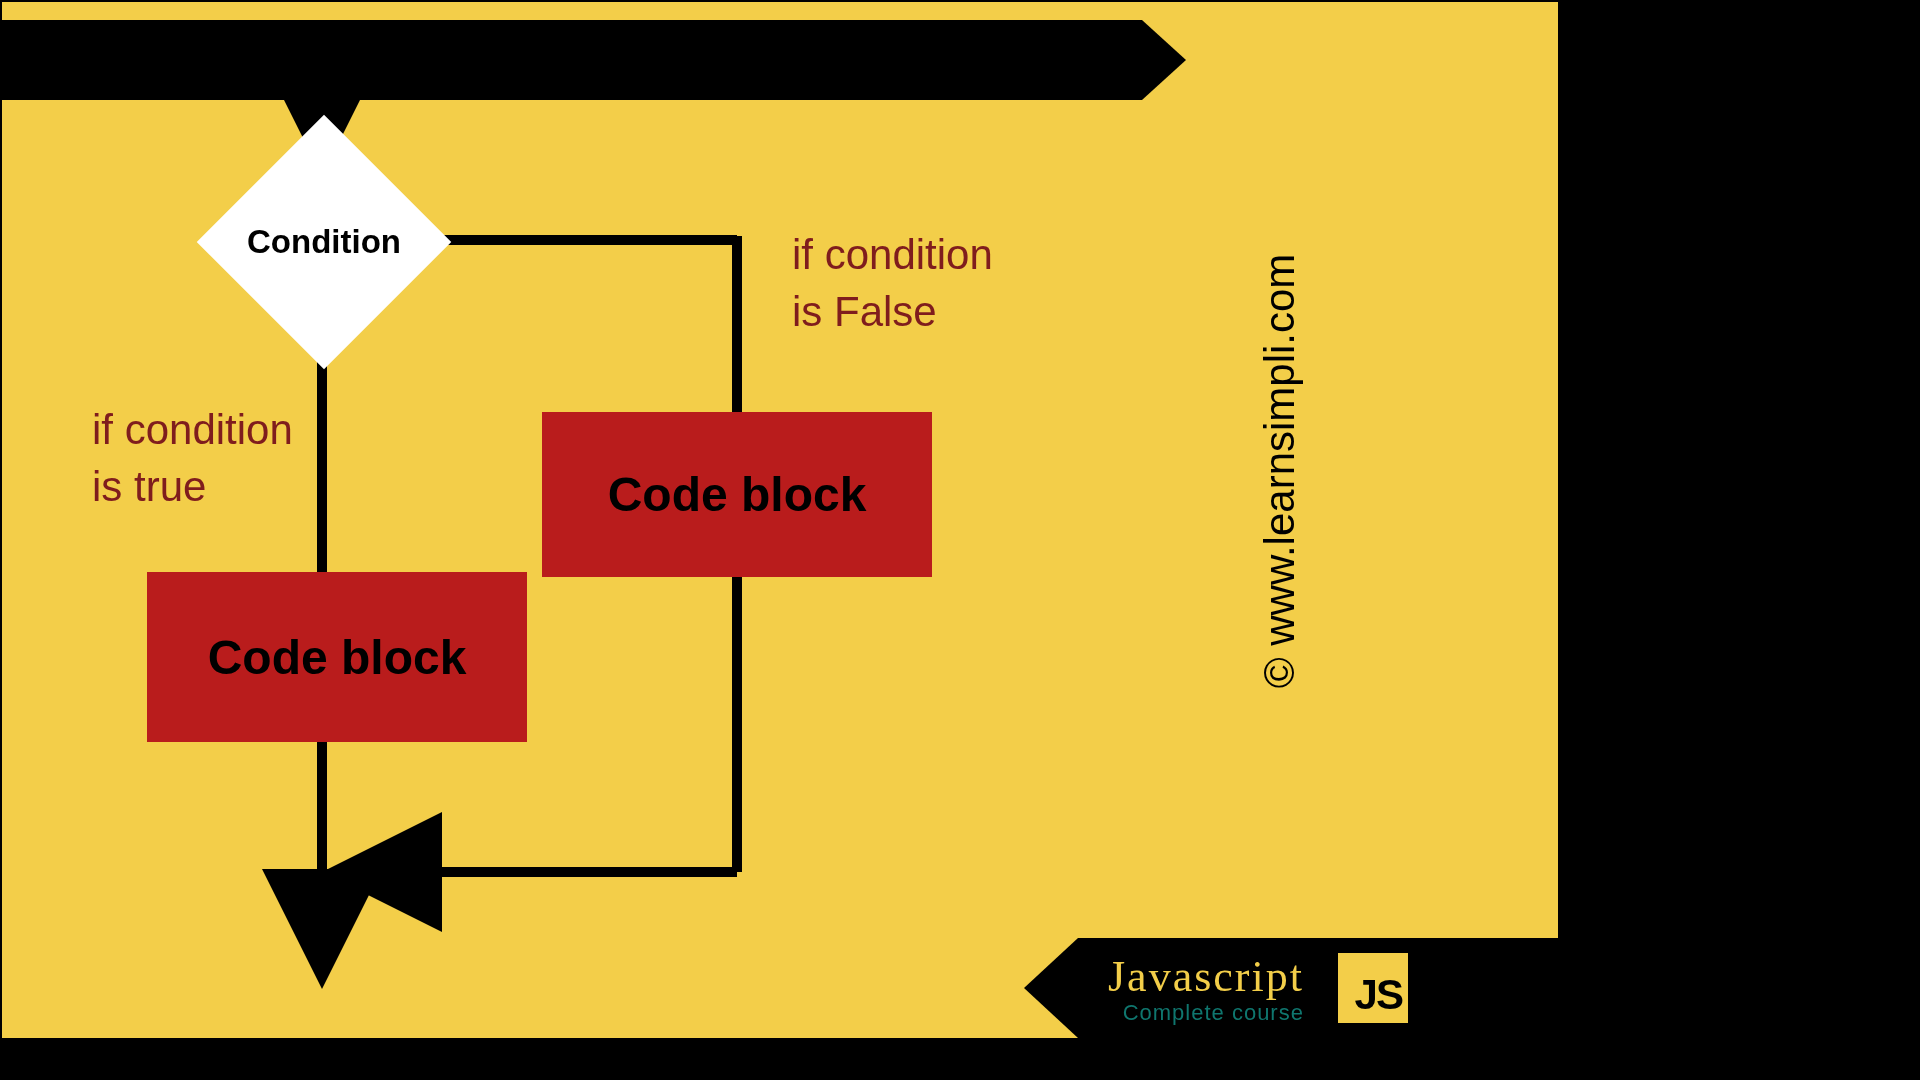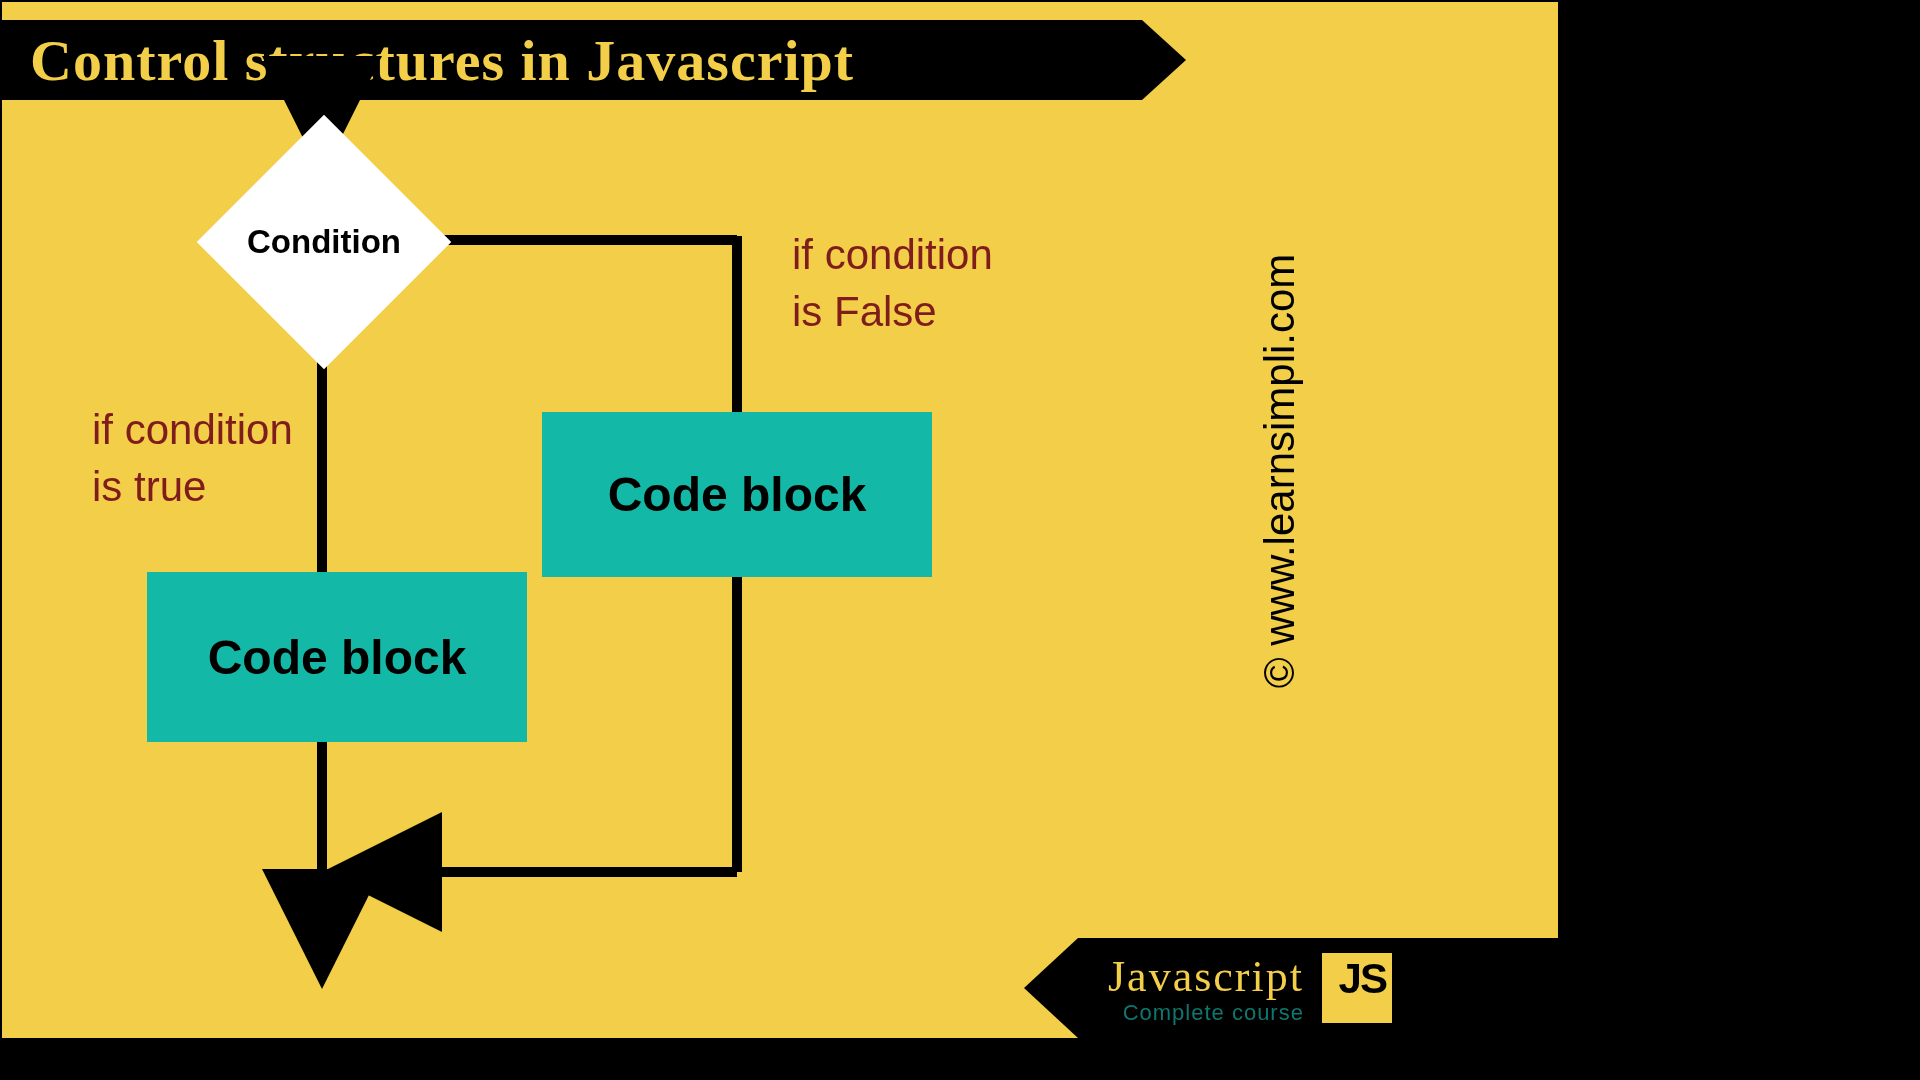--- a/index.html
+++ b/index.html
@@ -65,21 +65,21 @@
     display: flex;
     align-items: center;
     justify-content: center;
     font-family: Arial, Helvetica, sans-serif;
     font-weight: 700;
     font-size: 33px;
   }
   
   .box {
     position: absolute;
-    background: #14b8a6;
+    background: #b91c1c;
     display: flex;
     align-items: center;
     justify-content: center;
     font-family: Arial, Helvetica, sans-serif;
     font-weight: 800;
     font-size: 48px;
   }
   .box-true  { left: 145px; top: 570px; width: 380px; height: 170px; }
   .box-false { left: 540px; top: 410px; width: 390px; height: 165px; }
   
@@ -108,20 +108,21 @@
     position: absolute;
     bottom: 0;
     right: 0;
     height: 100px;
     width: 480px;
     background: #000;
     display: flex;
     align-items: center;
     justify-content: flex-start;
     padding-left: 30px;
+    gap: 16px;
   }
   .footer-banner .arrow-left {
     position: absolute;
     left: -54px;
     top: 0;
     width: 0;
     height: 0;
     border-top: 50px solid transparent;
     border-bottom: 50px solid transparent;
     border-right: 54px solid #000;
@@ -144,39 +145,38 @@
     width: 70px;
     height: 70px;
     background: #f3ce49;
     margin-left: 18px;
     display: flex;
     align-items: flex-end;
     justify-content: flex-end;
     font-family: Arial, Helvetica, sans-serif;
     font-weight: 800;
     font-size: 42px;
-    padding: 20px 6px;
+    padding: 4px 6px;
     color: #000;
     letter-spacing: -2px;
   }
   .svg-layer {
     position: absolute;
     left: 0; top: 0;
     width: 1560px;
     height: 1040px;
     pointer-events: none;
   }
 </style>
 </head>
 <body>
 
 <div class="stage">
 
   <div class="banner">
-    <div class="title">Control structures in Javascript</div>
     <div class="arrow-right"></div>
   </div>
 
   <svg class="svg-layer" viewBox="0 0 1560 1040">
     <defs>
       <marker id="ah" viewBox="0 0 10 10" refX="9" refY="5" markerWidth="12" markerHeight="12" orient="auto">
         <path d="M0,0 L10,5 L0,10 Z" fill="#000"></path>
       </marker>
     </defs>
 

